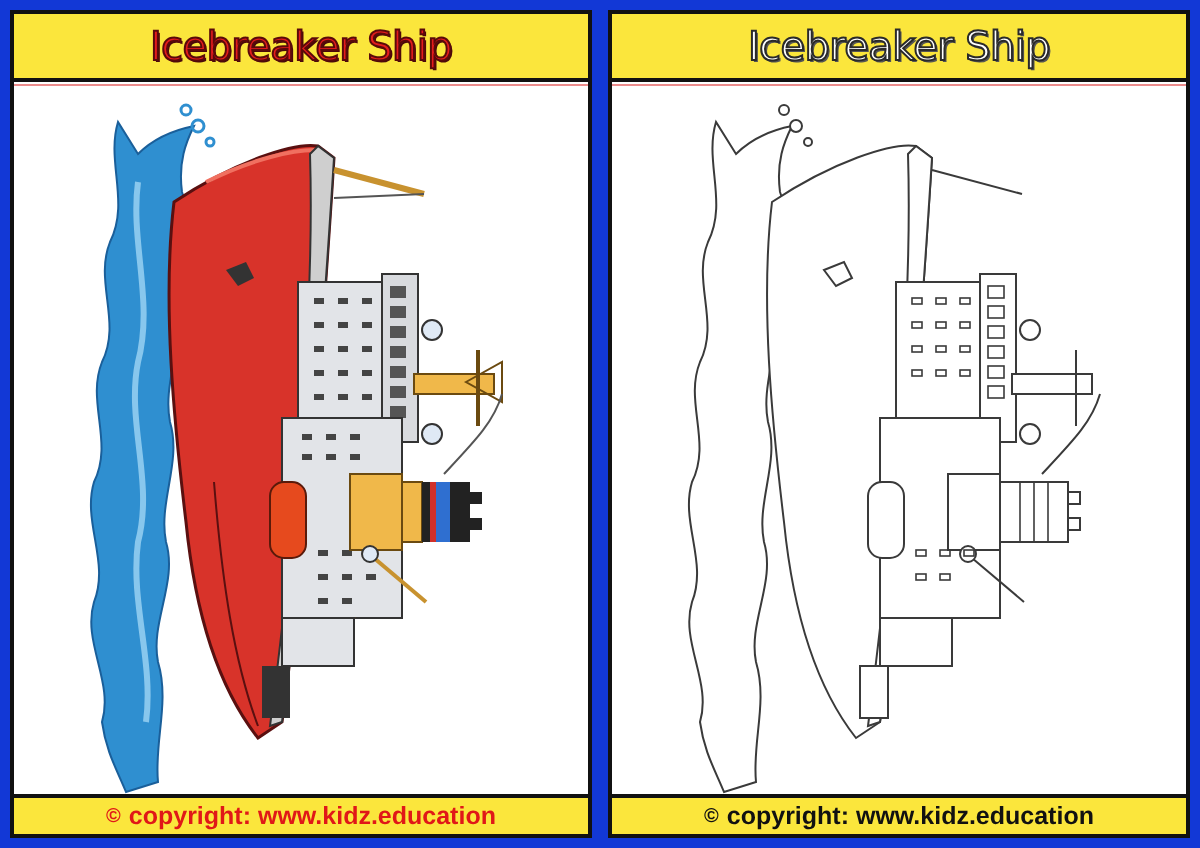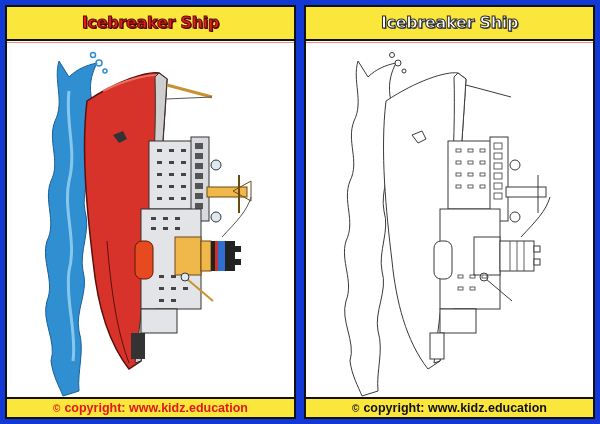--- a/index.html
+++ b/index.html
@@ -24,21 +24,21 @@
     border-bottom: 2px solid #111;
     box-sizing: border-box;
     display: flex; align-items: center; justify-content: center;
   }
   .header::after {
     content: ""; position: absolute; left: 0; right: 0; bottom: -4px; height: 1px;
     background: #e04040; opacity: .6;
   }
   .title {
     font-family: "DejaVu Sans", sans-serif;
-    font-weight: 700; font-size: 16px; letter-spacing: -0.3px;
+    font-weight: 400; font-size: 20px; letter-spacing: -0.3px;
     line-height: 1;
   }
   .title.red {
     color: #e41c1c;
     -webkit-text-stroke: 1px #5a0a0a;
     text-shadow: 1px 1px 0 #4a0a0a;
   }
   .title.white {
     color: #ffffff;
     -webkit-text-stroke: 1px #2a2a2a;

